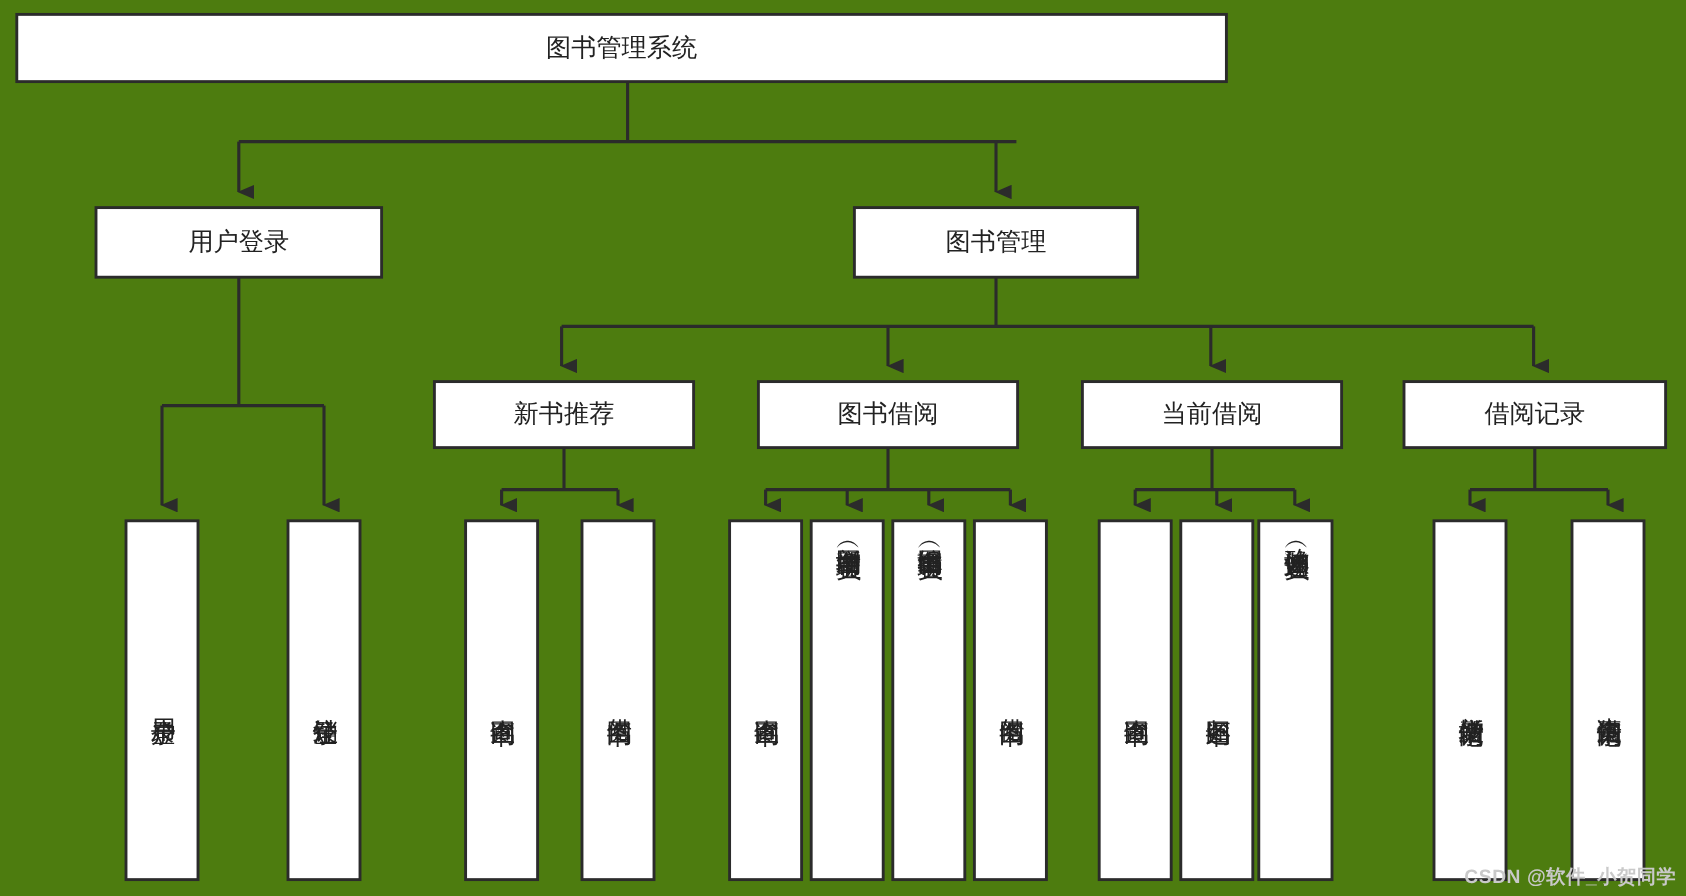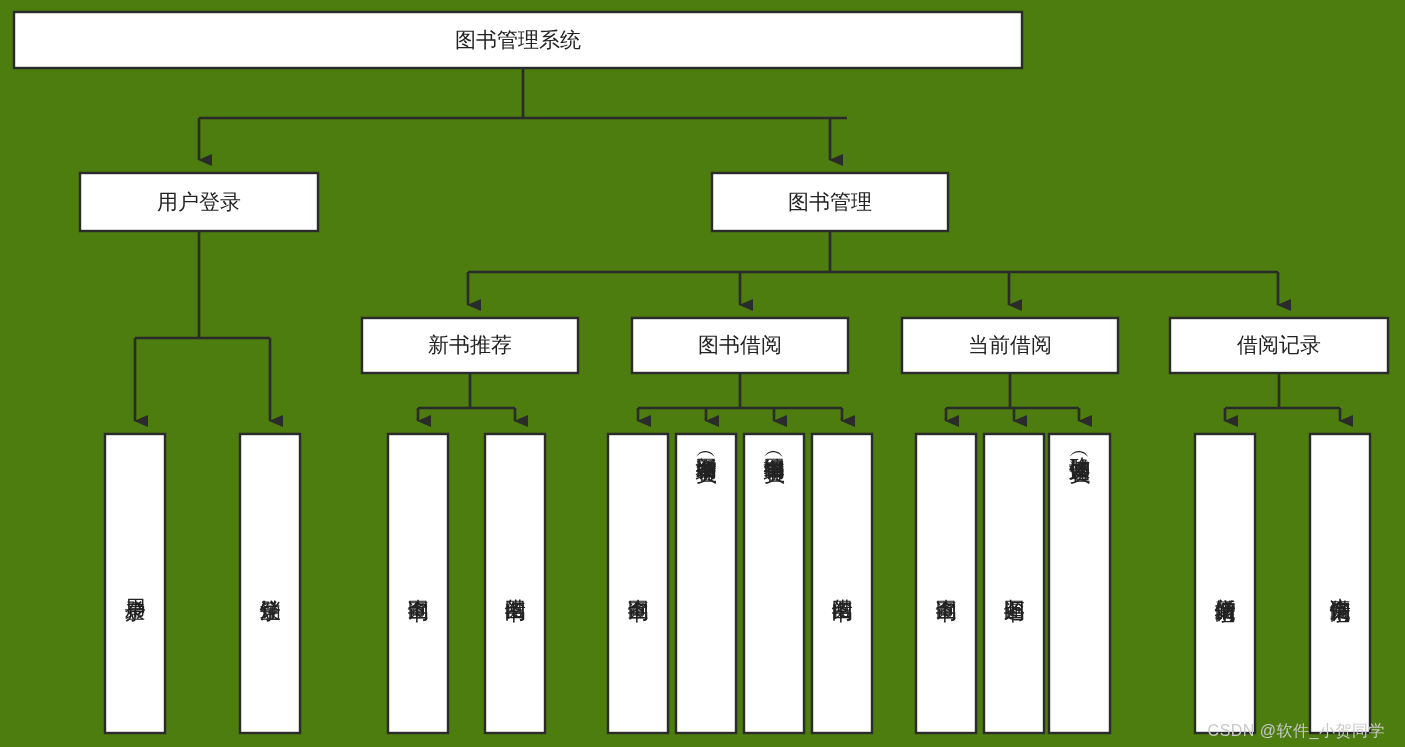--- a/index.html
+++ b/index.html
@@ -4,23 +4,23 @@
 <style>
   html,body{margin:0;padding:0;background:#ffffff;}
   body{width:1405px;height:747px;font-family:"Liberation Sans","DejaVu Sans",sans-serif;}
   #diagram-root{position:relative;width:1405px;height:747px;overflow:hidden;background:#4d7c0f;}
   svg#tree-svg{position:absolute;left:0;top:0;width:1405px;height:747px;}
   .node-box{fill:#ffffff;stroke:#2b2b2b;stroke-width:2.4;}
   .conn{stroke:#2b2b2b;stroke-width:2.6;fill:none;stroke-linecap:butt;}
   .arrowhead{fill:#2b2b2b;stroke:none;}
   .node-label{fill:#222222;font-family:"Liberation Sans","DejaVu Sans",sans-serif;font-size:21px;
                text-anchor:middle;dominant-baseline:middle;}
-  .watermark{position:absolute;right:20px;bottom:5px;color:#c9c9c9;font-size:16px;
+  .watermark{position:absolute;right:8px;bottom:5px;color:#c9c9c9;font-size:16px;
              font-family:"Liberation Sans","DejaVu Sans",sans-serif;letter-spacing:.5px;
-             white-space:nowrap;user-select:none;}
+             white-space:nowrap;user-select:none;font-weight:bold;}
   .vlabel-wrap{position:absolute;display:flex;align-items:center;justify-content:center;
                pointer-events:none;}
   .vlabel{writing-mode:vertical-rl;text-orientation:upright;font-size:21px;color:#222;
           line-height:1.06;letter-spacing:1px;text-align:center;
           font-family:"Liberation Sans","DejaVu Sans",sans-serif;white-space:nowrap;}
 </style>
 </head>
 <body>
 
 <div id="diagram-root">

